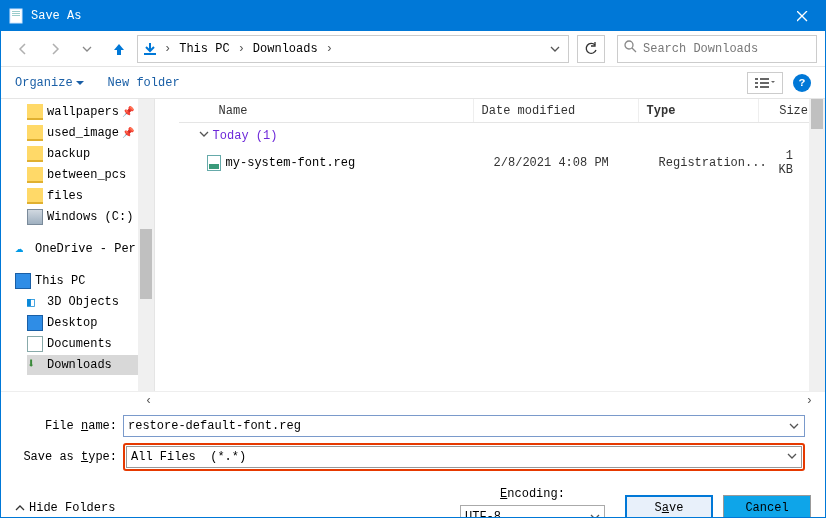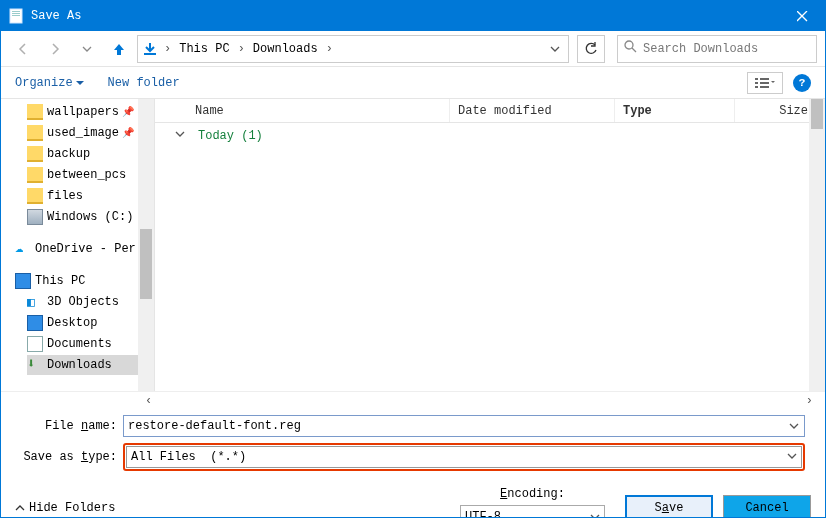--- a/index.html
+++ b/index.html
@@ -34,28 +34,28 @@
 .snode.sel { background:#d8d8d8; }
 .snode.indent { margin-left:12px; }
 .pin { color:#7a7a7a; margin-left:3px; font-size:10px; }
 .folder-y { background:#ffd968; border-bottom:2px solid #e0b030; }
 .hdd { background:linear-gradient(#d0d8e0,#9fb0c0); border:1px solid #7a8a9a; }
 .cloud { color:#0099e6; font-size:14px; line-height:14px; }
 .monitor { background:#2f8de6; border:1px solid #1a5fa6; }
 .doc { background:#fff; border:1px solid #8aa; }
 .dl { color:#3a8a3a; font-size:14px; line-height:14px; }
 .pc3d { color:#0a88d8; font-size:13px; }
-.filearea { flex:1; position:relative; }
+.filearea { flex:1; position:relative;padding-left:24px; }
 .fheader { display:flex; height:24px; border-bottom:1px solid #e5e5e5; align-items:center; color:#333; }
 .fh { padding:0 8px; border-right:1px solid #eee; height:100%; display:flex; align-items:center;}
 .fh.name { flex:0 0 295px; }
 .fh.date { flex:0 0 165px; }
 .fh.type { flex:0 0 120px;font-weight:bold; }
 .fh.size { flex:1; text-align:right; justify-content:flex-end; padding-right:16px;}
-.fgroup { padding: 6px 0 4px 20px; color:#15803d; display:flex; align-items:flex-start; gap:13px;}
+.fgroup { padding: 6px 0 4px 20px; color:#6d28d9; display:flex; align-items:flex-start; gap:4px;}
 .frow { display:flex; padding:2px 0 2px 28px; align-items:center; cursor:pointer; }
 .fc.name { flex:0 0 287px; display:flex; align-items:center; gap:5px;}
 .fc.date { flex:0 0 165px; color:#333; }
 .fc.type { flex:0 0 120px; color:#333; }
 .fc.size { flex:1; text-align:right; padding-right:32px; color:#333;}
 .regicon { width:14px; height:16px; background:#fff; border:1px solid #6aa; position:relative; }
 .regicon::after { content:""; position:absolute; bottom:1px; left:1px; right:1px; height:5px; background:#3a9a7a; }
 .splitter { display:flex; height:18px; align-items:center; border-top:1px solid #eee;}
 .splitter .larr { width:140px; padding-left:4px; color:#555; }
 .splitter .rarr { flex:1; text-align:right; padding-right:12px; color:#555; }
@@ -248,20 +248,31 @@
       <div class="fh date">Date modified</div>
       <div class="fh type">Type</div>
       <div class="fh size">Size</div>
     </div>
     <div class="fgroup">
       <svg width="10" height="10">
           <path d="M1 3 L5 7 L9 3" fill="none" stroke="#555" stroke-width="1.3"></path>
         </svg>
       <span>Today (1)</span>
     </div>
+    <div id="file-rows">
+        <div class="frow">
+          <div class="fc name">
+            <span class="regicon"></span>
+            <span>my-system-font.reg</span>
+          </div>
+          <div class="fc date">2/8/2021 4:08 PM</div>
+          <div class="fc type">Registration...</div>
+          <div class="fc size">1 KB</div>
+        </div>
+      </div>
     <div class="scrollind">
         <div class="thumb" style="top:0;height:30px;"></div>
       </div>
   </div>
 </div>
 
 <div class="splitter">
   <div class="larr"></div>
   <div class="rarr" style="display:flex;">
     <span style="padding-left:4px; color:#555;">‹</span>

